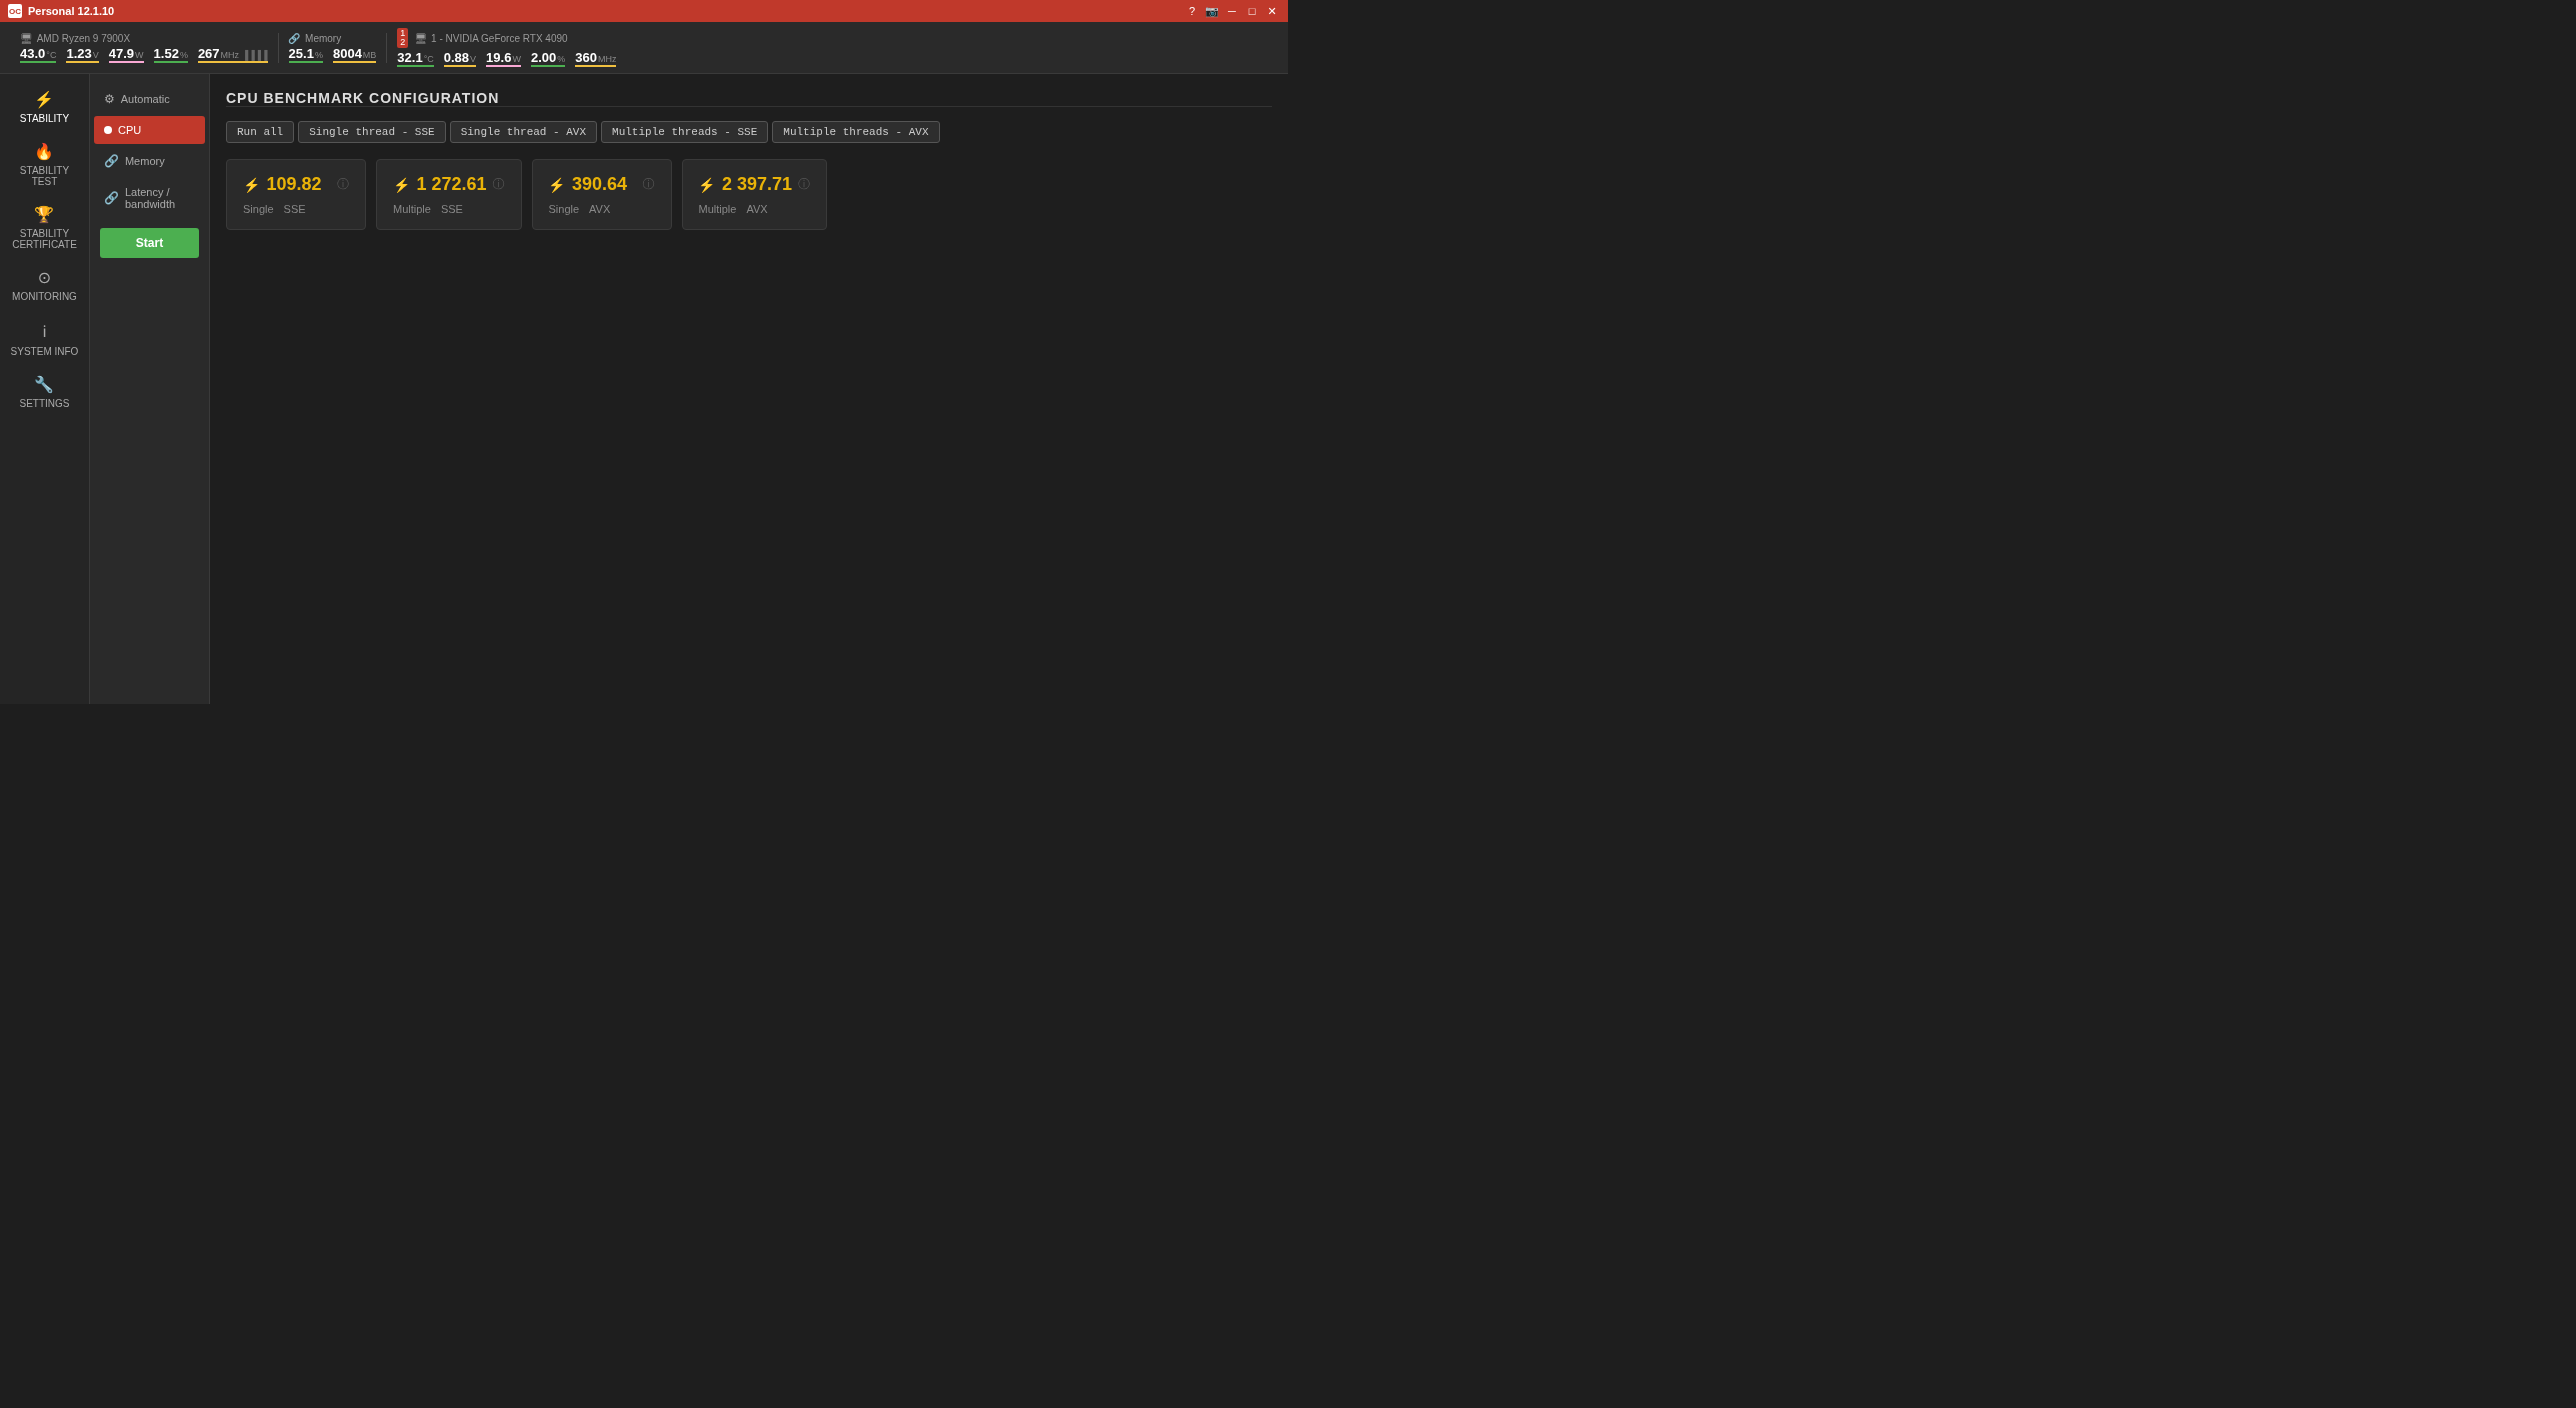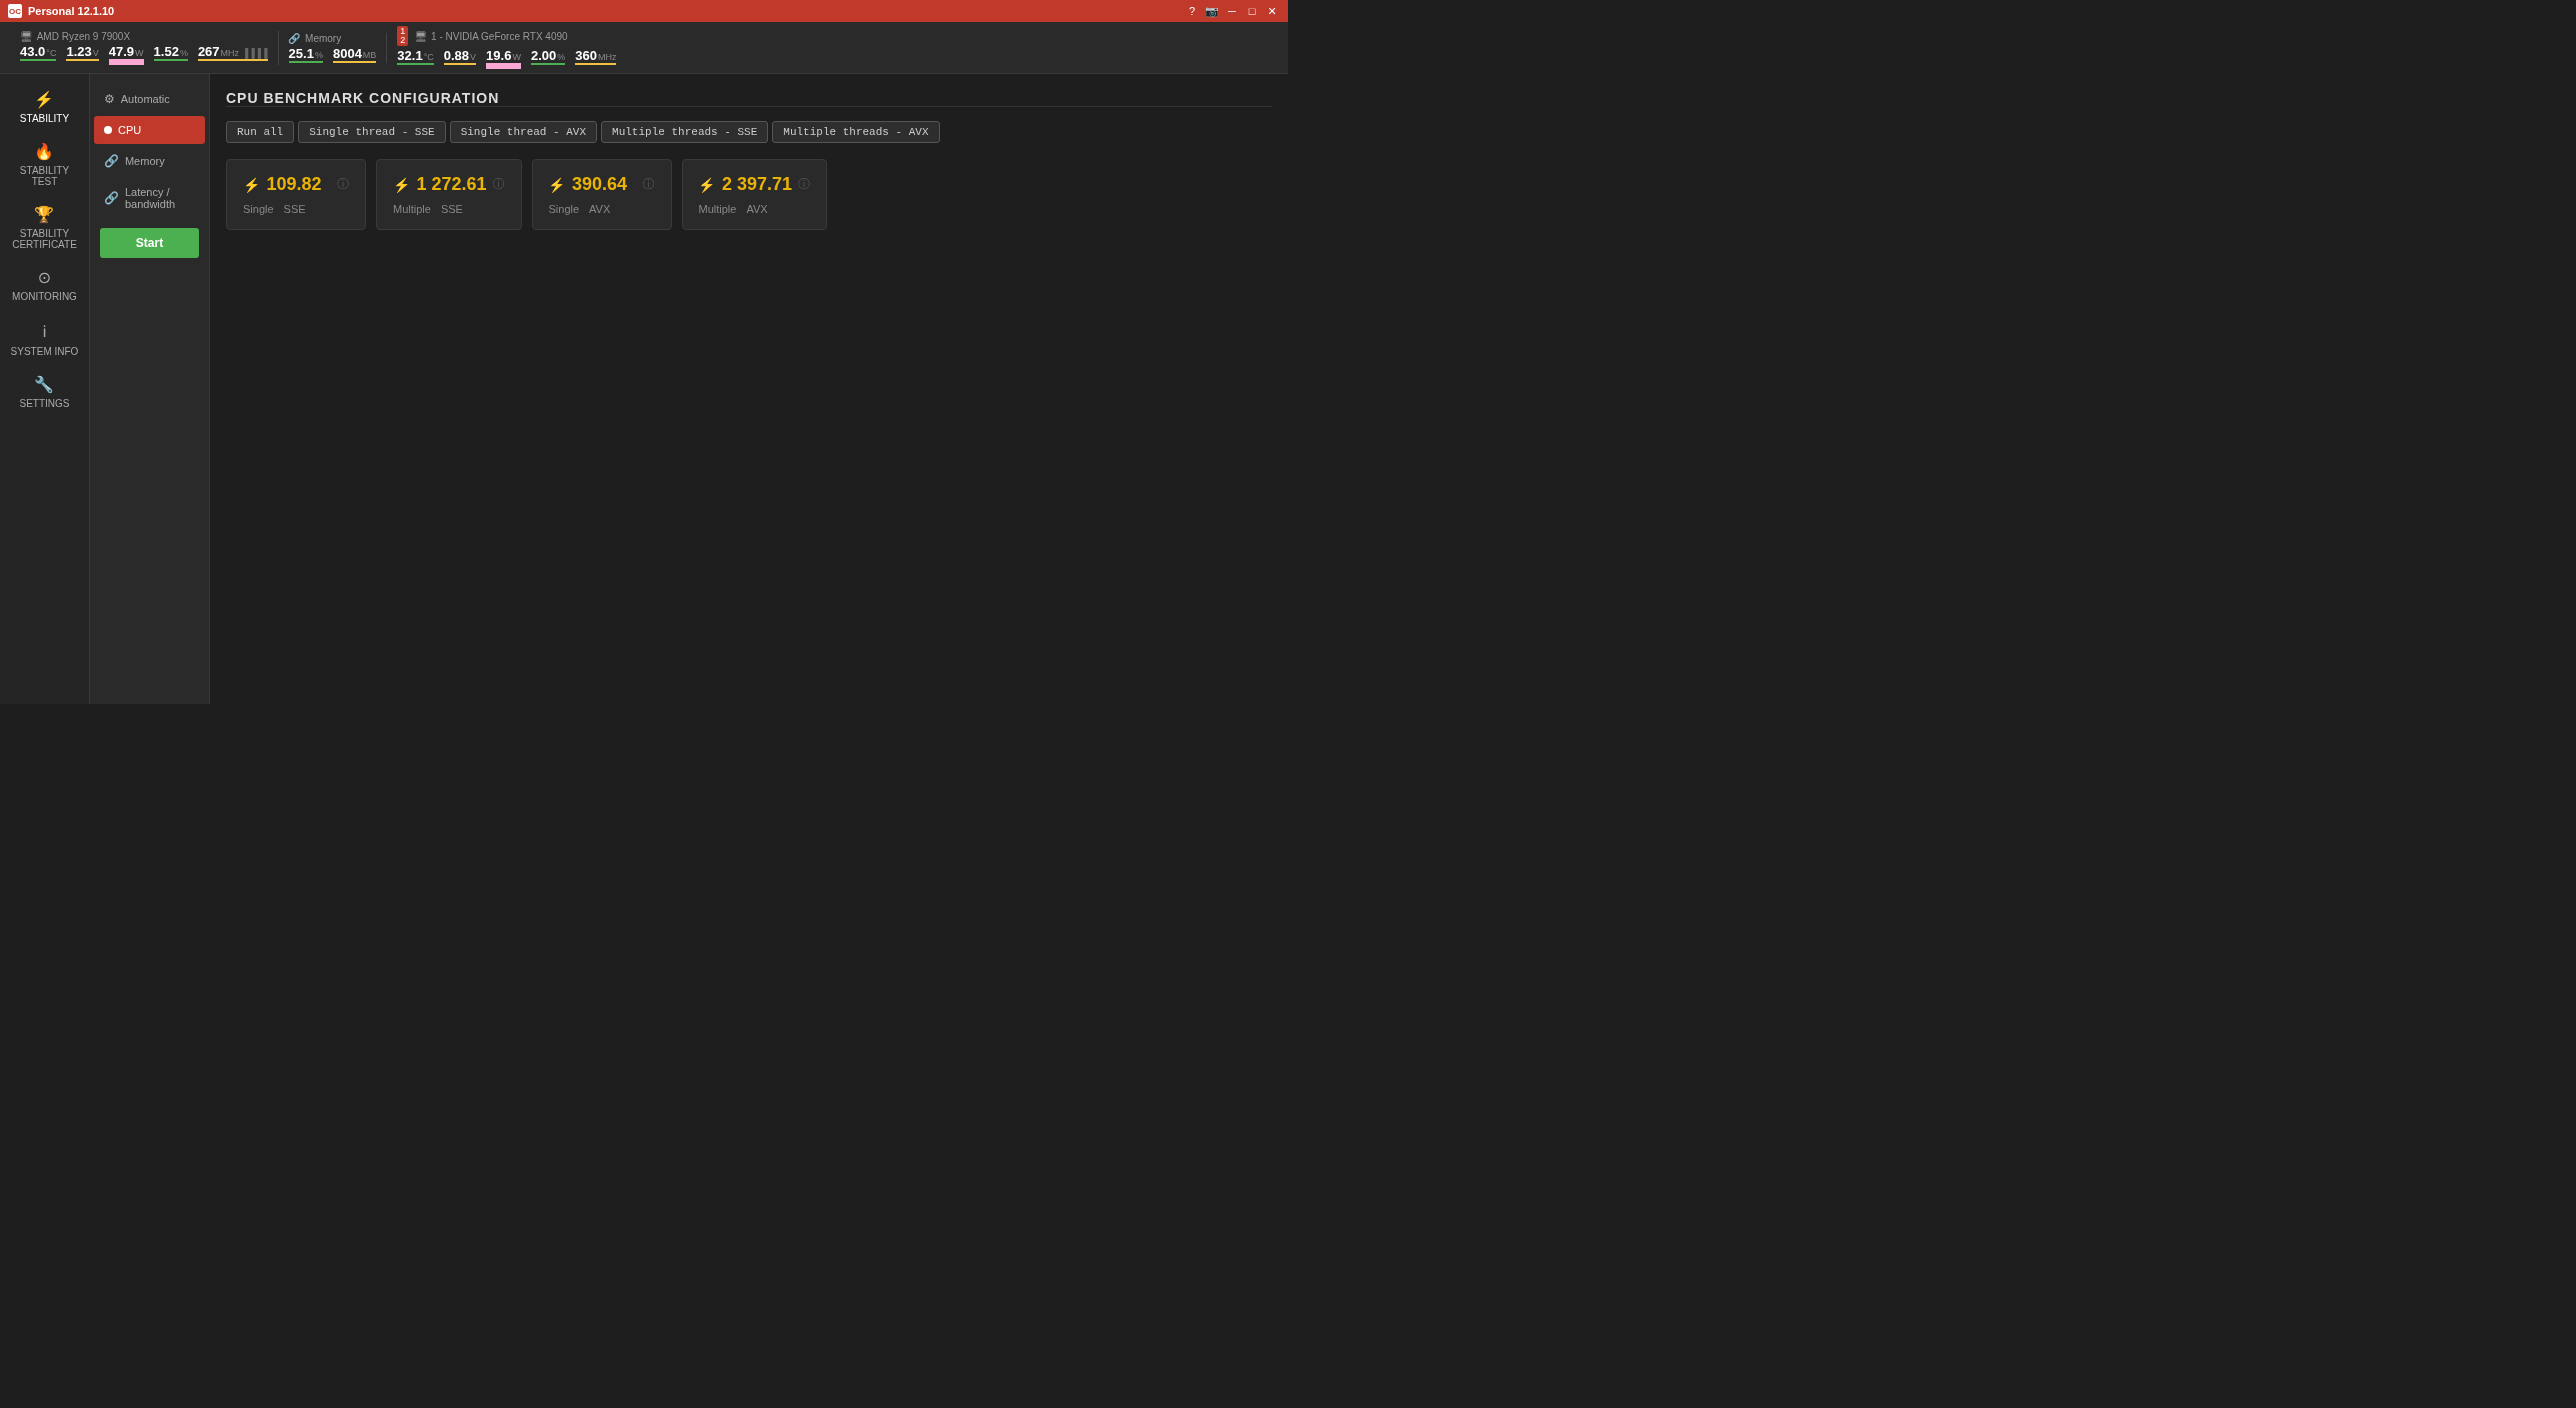--- a/index.html
+++ b/index.html
@@ -45,21 +45,21 @@
       align-items: center;
       gap: 4px;
       margin-bottom: 2px;
     }
     .hw-metrics { display: flex; gap: 10px; align-items: baseline; }
     .hw-metric { display: flex; align-items: baseline; gap: 1px; }
     .hw-value { color: white; font-size: 13px; font-weight: bold; }
     .hw-unit { color: #888; font-size: 9px; }
     .hw-underline-green { border-bottom: 2px solid #4caf50; }
     .hw-underline-yellow { border-bottom: 2px solid #f0c040; }
-    .hw-underline-orange { border-bottom: 6px solid #f9a8d4; }
+    .hw-underline-orange { border-bottom: 2px solid #f9a8d4; }
 
     .gpu-badge {
       background: #c0392b;
       color: white;
       font-size: 9px;
       border-radius: 2px;
       padding: 1px 3px;
       margin-right: 2px;
       display: flex;
       flex-direction: column;

